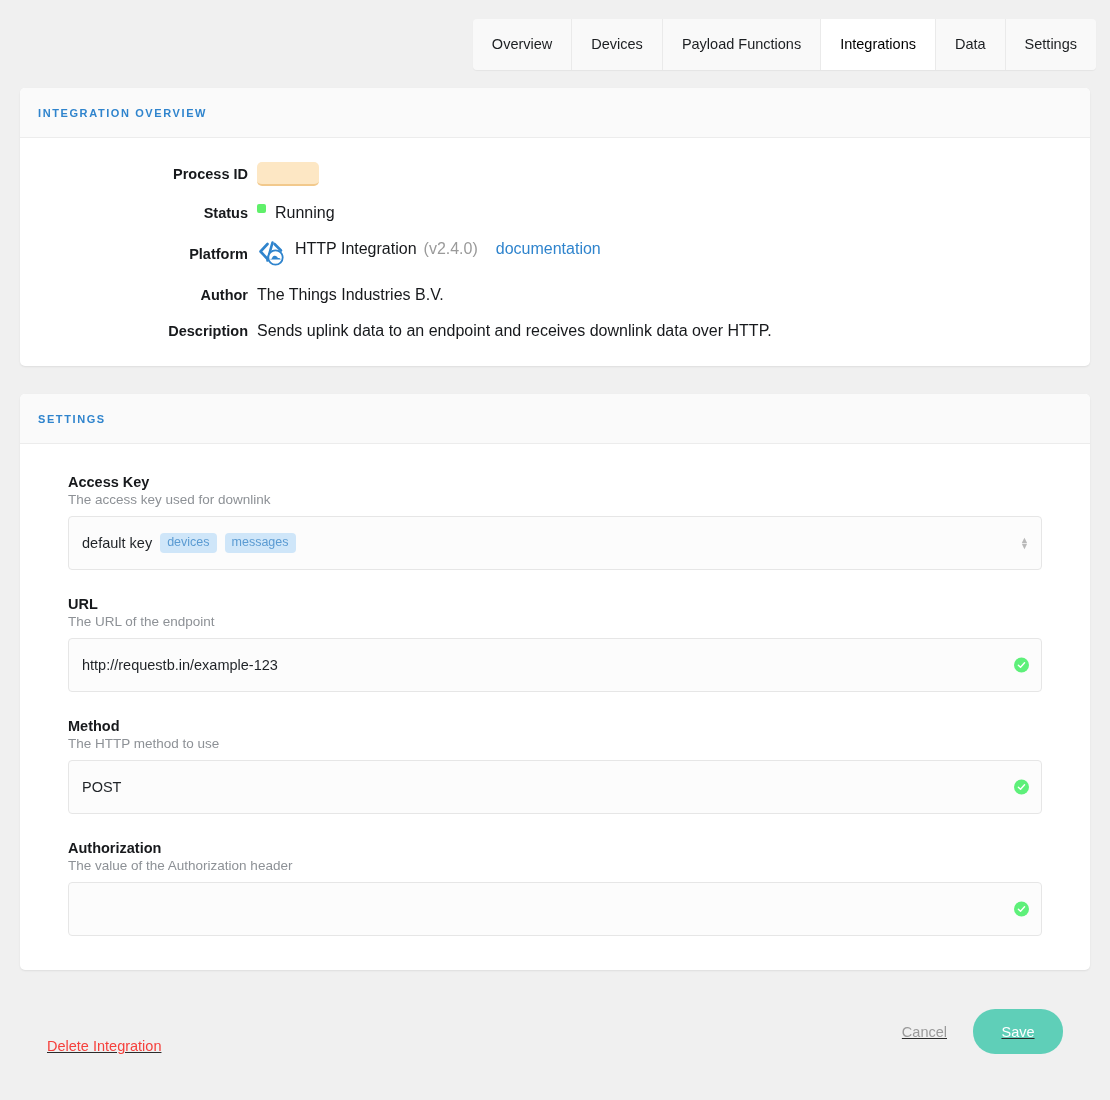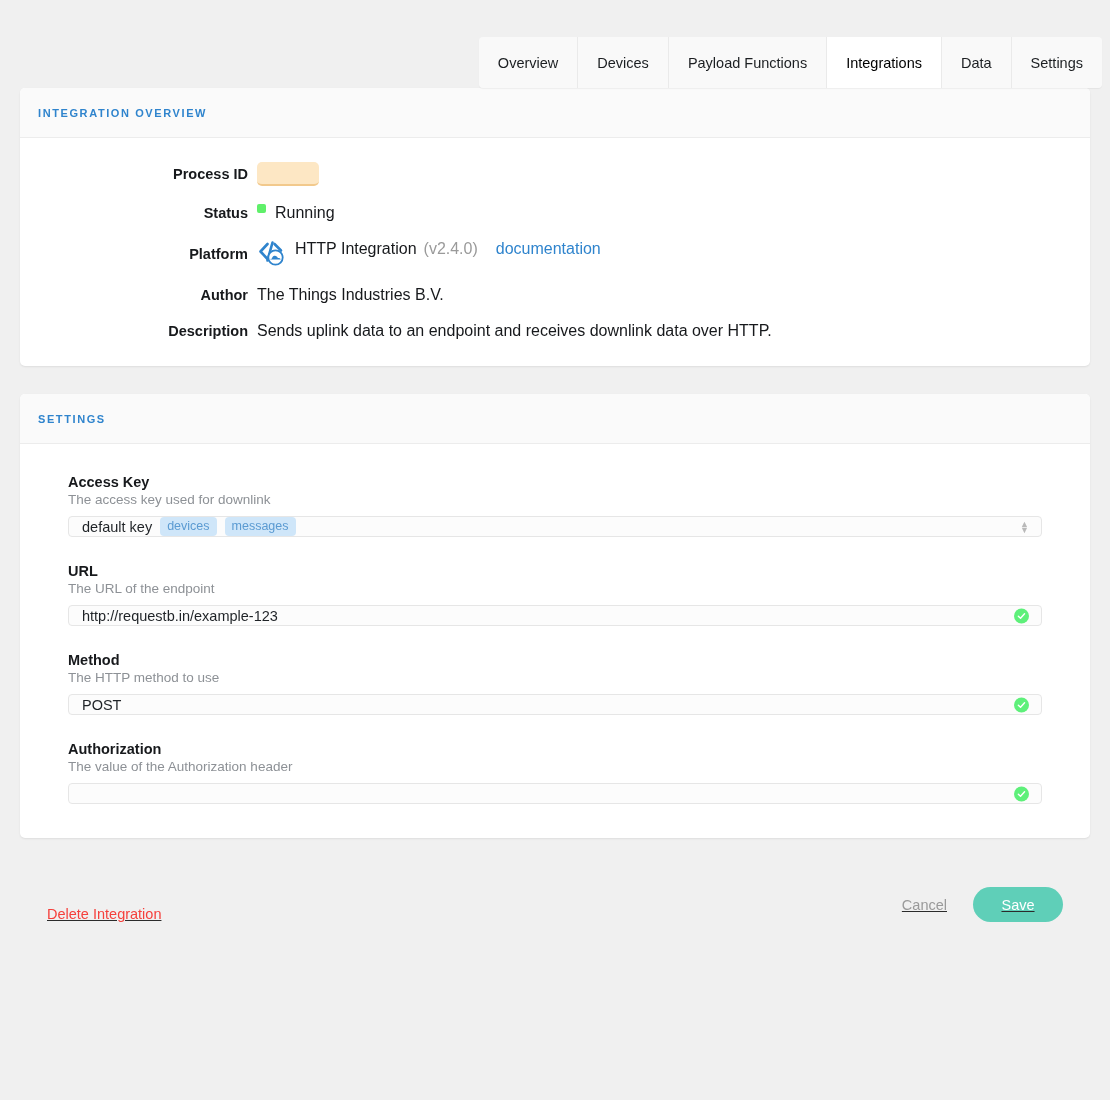--- a/index.html
+++ b/index.html
@@ -13,23 +13,23 @@
     background: #f0f0f0;
     font-family: "Liberation Sans", sans-serif;
     color: #2b2b2b;
     overflow: hidden;
   }
 
   
   .tabbar {
     height: 88px;
     display: flex;
-    align-items: flex-end;
+    align-items: center;
     justify-content: flex-end;
-    padding-right: 8px;
+    padding-right: 14px;
   }
   .tabs {
     display: flex;
     align-items: stretch;
     height: 51px;
     border-radius: 4px;
     overflow: hidden;
     box-shadow: 0 1px 1px rgba(0,0,0,.05);
   }
   .tab {
@@ -132,21 +132,21 @@
     margin: 0 0 2px 30px;
   }
   .field-help {
     font-size: 13.5px;
     color: #8d9196;
     margin: 0 0 9px 30px;
   }
   .control {
     position: relative;
     margin: 0 30px;
-    height: 21px;
+    height: 54px;
     background: #fcfcfc;
     border: 1px solid #e6e6e6;
     border-radius: 4px;
     display: flex;
     align-items: center;
     padding: 0 34px 0 13px;
     font-size: 14.5px;
     color: #1f2327;
     cursor: text;
   }
@@ -211,21 +211,21 @@
     border: none;
     font-family: inherit;
   }
   .save-btn {
     background: #5fcfb8;
     color: #ffffff;
     font-size: 14.5px;
     border: none;
     border-radius: 22px;
     width: 90px;
-    height: 35px;
+    height: 45px;
     cursor: pointer;
     font-family: inherit;
   }
 </style>
 </head>
 <body>
 
 <div class="tabbar">
   <div class="tabs" id="tab-list">
       <div class="tab">

